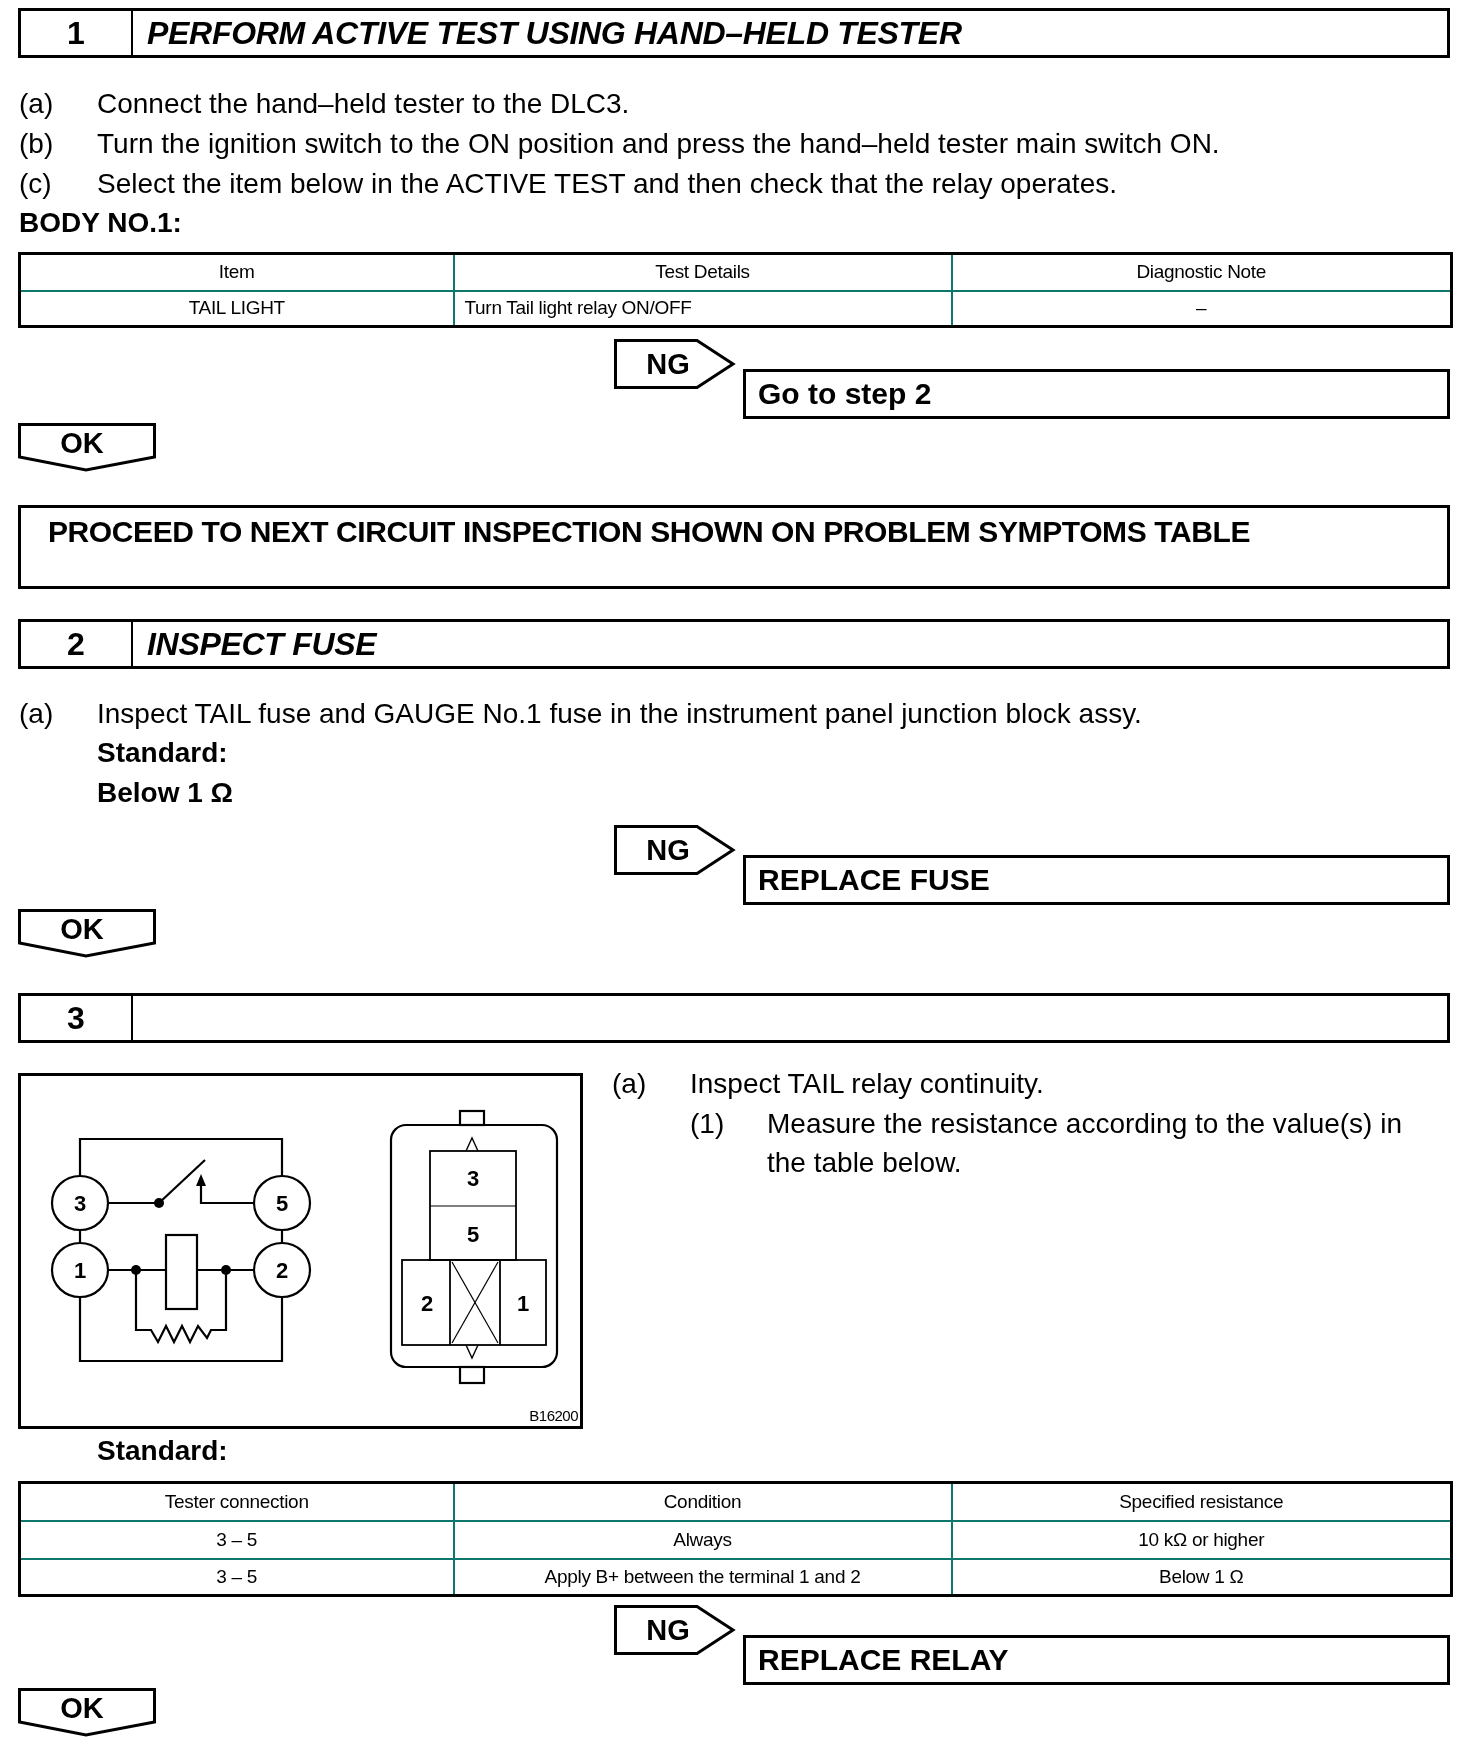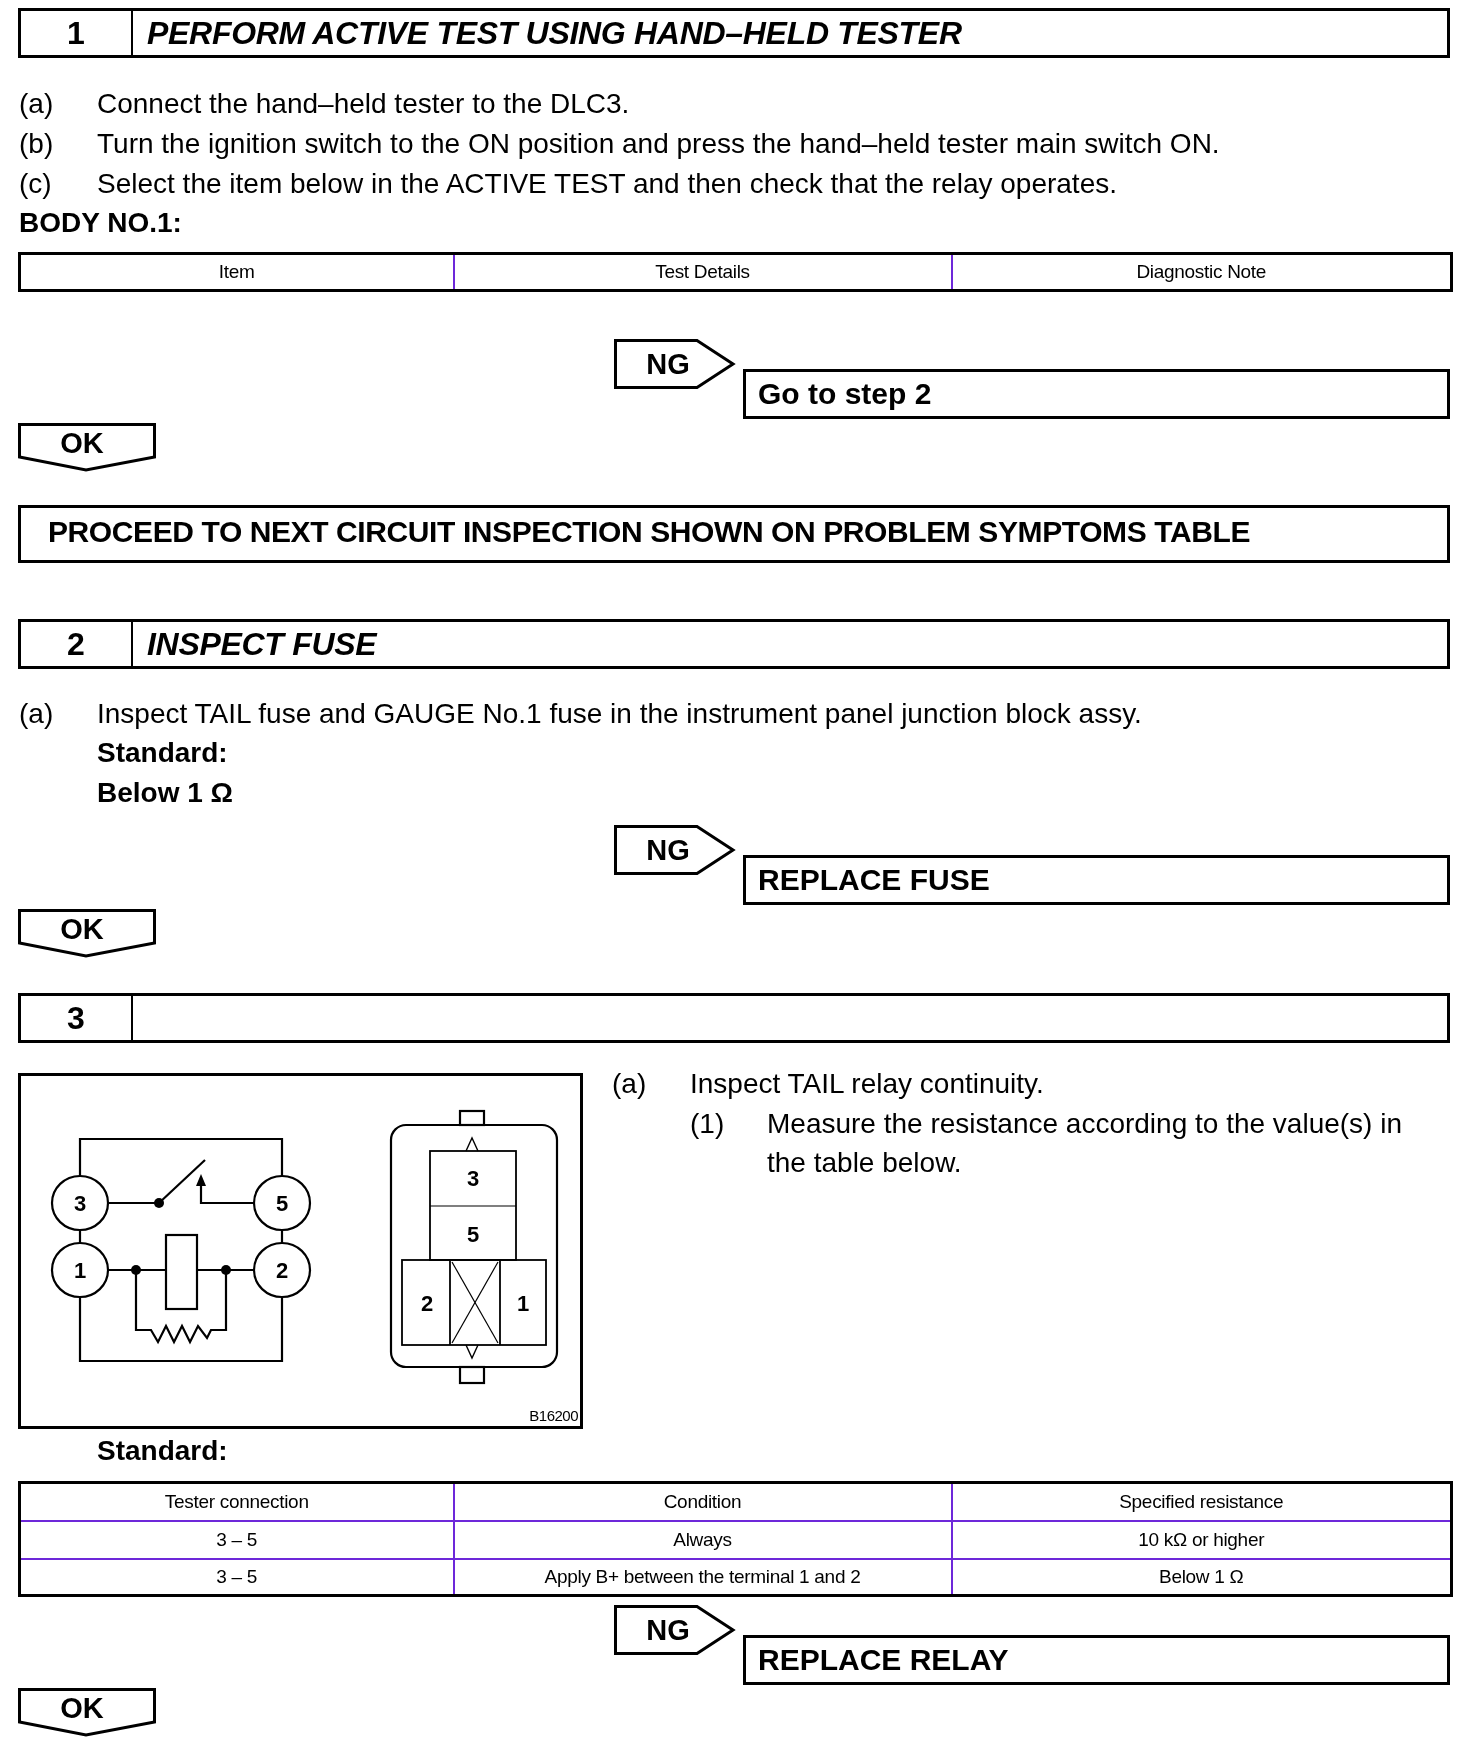--- a/index.html
+++ b/index.html
@@ -10,36 +10,36 @@
   .step-num { position: absolute; left: 0; top: 0; width: 112px; height: 100%;
               border-right: 2px solid #000; box-sizing: border-box;
               font-weight: bold; font-size: 32px; line-height: 44px; text-align: center; }
   .step-title { position: absolute; left: 126px; top: 0; height: 100%;
                 font-weight: bold; font-size: 32px; line-height: 44px; letter-spacing: -0.3px; white-space: nowrap; font-style: italic; }
   .line { position: absolute; font-size: 28px; line-height: 32px; white-space: nowrap; }
   .lbl { position: absolute; font-size: 28px; line-height: 32px; }
   .bold { font-weight: bold; }
   table.spec { position: absolute; left: 18px; width: 1432px; border-collapse: collapse;
                table-layout: fixed; }
-  table.spec td { border: 2px solid #6d28d9; font-size: 19px; text-align: center; padding: 0;
+  table.spec td { border: 2px solid #0f766e; font-size: 19px; text-align: center; padding: 0;
                   letter-spacing: -0.3px; white-space: nowrap; }
   table.spec { border: 3px solid #000; }
   table.spec td.left { text-align: left; padding-left: 10px; }
   .ng-wrap { position: absolute; left: 614px; width: 836px; height: 50px; }
   .ng-tab { position: absolute; left: 0; top: 0; width: 122px; height: 50px; }
   .ng-text { position: absolute; left: 0; top: 0; width: 108px; height: 60px; text-align: center;
              font-weight: bold; font-size: 29px; line-height: 50px; }
   .ng-result { position: absolute; left: 129px; top: 0; width: 707px; height: 50px;
                border: 3px solid #000; box-sizing: border-box;
                font-weight: bold; font-size: 30px; line-height: 44px; padding-left: 12px; white-space: nowrap; margin-top: 30px; }
   .ok-wrap { position: absolute; left: 18px; width: 140px; height: 50px; }
   .ok-wrap svg { position: absolute; left: 0; top: 0; }
   .ok-text { position: absolute; left: 0; top: 0; width: 128px; height: 36px; text-align: center;
              font-weight: bold; font-size: 29px; line-height: 40px; }
-  .proceed { position: absolute; left: 18px; top: 505px; width: 1432px; height: 58px;
+  .proceed { position: absolute; left: 18px; top: 505px; width: 1432px; height: 84px;
              border: 3px solid #000; box-sizing: border-box; }
   .proceed span { position: absolute; left: 27px; top: 4px; font-weight: bold; font-size: 30px;
                   line-height: 40px; letter-spacing: -0.4px; white-space: nowrap; }
   .diagram { position: absolute; left: 18px; top: 1073px; width: 565px; height: 356px;
              border: 3px solid #000; box-sizing: border-box; }
   .diagram svg { position: absolute; left: 0; top: 0; }
 </style>
 </head>
 <body>
 
@@ -60,20 +60,25 @@
   <colgroup>
       <col style="width:434px">
       <col style="width:498px">
       <col style="width:500px">
     </colgroup>
   <tbody>
       <tr style="height:37px;">
     <td>Item</td>
     <td>Test Details</td>
     <td>Diagnostic Note</td>
+  </tr>
+  <tr style="height:36px;">
+    <td>TAIL LIGHT</td>
+    <td class="left">Turn Tail light relay ON/OFF</td>
+    <td>–</td>
   </tr>
 </tbody>
   </table>
 
 <div class="ng-wrap" style="top:339px;">
   <svg class="ng-tab" width="122" height="50">
     <polygon points="1.5,1.5 83,1.5 119,25 83,48.5 1.5,48.5" fill="#fff" stroke="#000" stroke-width="3"></polygon>
   </svg>
   <div class="ng-text">NG</div>
   <div class="ng-result">Go to step 2</div>

